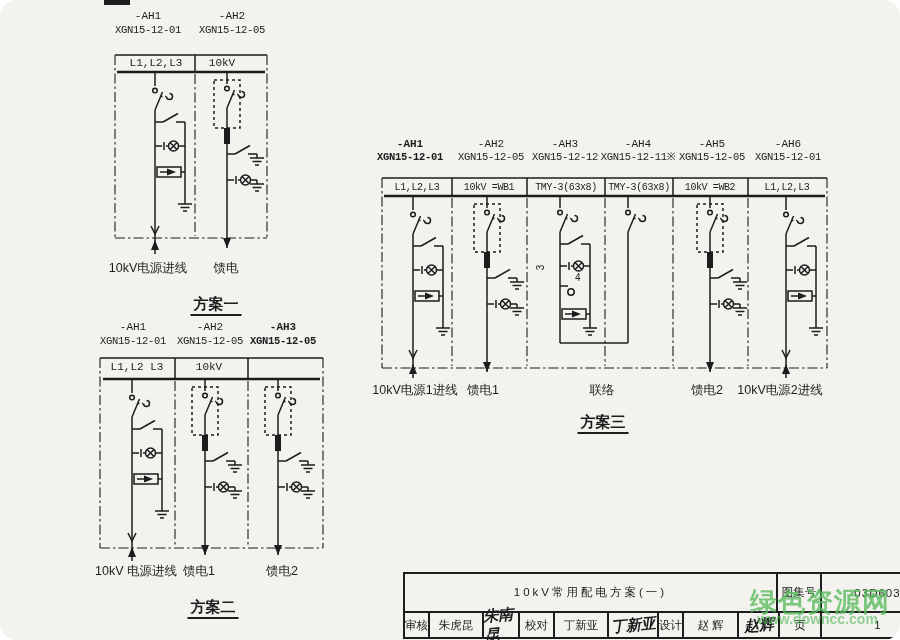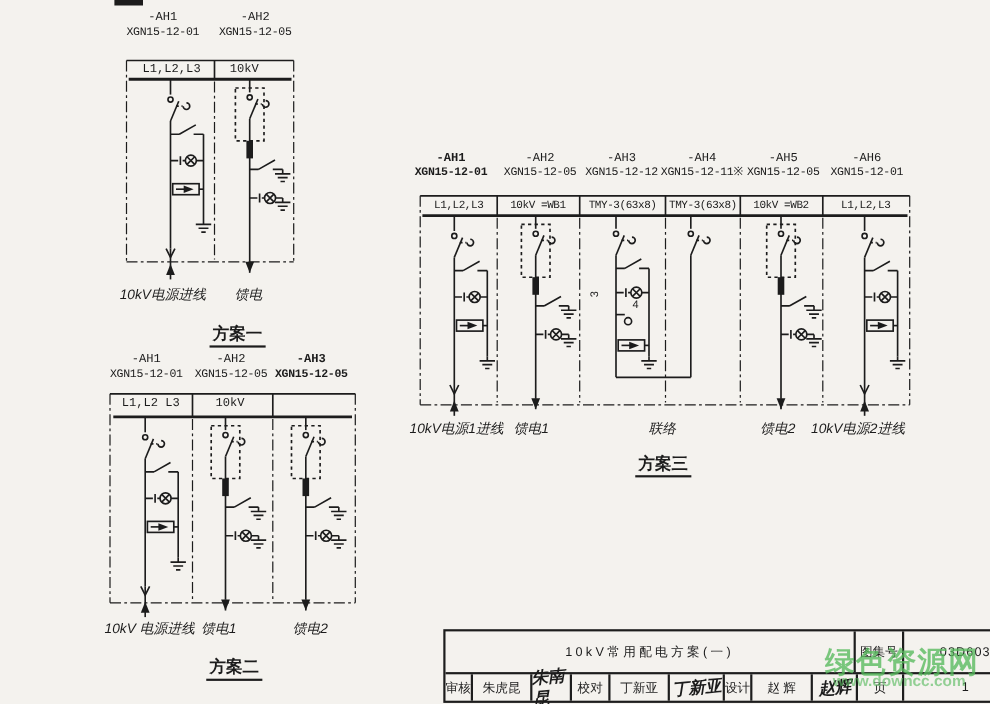--- a/index.html
+++ b/index.html
@@ -1,29 +1,29 @@
 <!DOCTYPE html>
 <html><head>
 <meta charset="utf-8">
 <style>
   html,body { margin:0; padding:0; }
   #page {
     position:relative; width:900px; height:640px;
     background:#f4f2ee; overflow:hidden;
-    font-family:"Liberation Sans", sans-serif; color:#1c1c1c;
+    font-family:"Liberation Sans", sans-serif; color:#1c1c1c;border-radius:16px;
   }
   .t { position:absolute; white-space:nowrap; color:#1c1c1c; line-height:1.1; }
   .c { transform:translateX(-50%); }
   .mono { font-family:"Liberation Mono","DejaVu Sans Mono",monospace; }
   .b { font-weight:bold; }
   .tag { font-size:11px; }
   .model { font-size:10.5px; letter-spacing:-0.3px; }
   .bus { font-size:11px; }
   .bus3 { font-size:10px; letter-spacing:-0.4px; }
-  .fl { font-size:12.5px;font-style:italic; }
+  .fl { font-size:12.5px; }
   .cap { font-size:15px; font-weight:bold; border-bottom:2px solid #1c1c1c; padding:0 3px 1px; }
   .note { font-size:13px; letter-spacing:0.5px; }
   .tp { font-size:10px; }
   .rot { transform:rotate(-90deg); }
   
   .lw { position:absolute; left:0; top:0; }
   .lw path, .lw circle, .lw rect, .lw line { stroke:#1c1c1c; fill:none; stroke-width:1.5; }
   .lw .f { fill:#1c1c1c; stroke:none; }
   .lw .dd { stroke-dasharray:10,3,2.5,3; stroke-width:1.1; }
   .lw .thick { stroke-width:2.6; }

